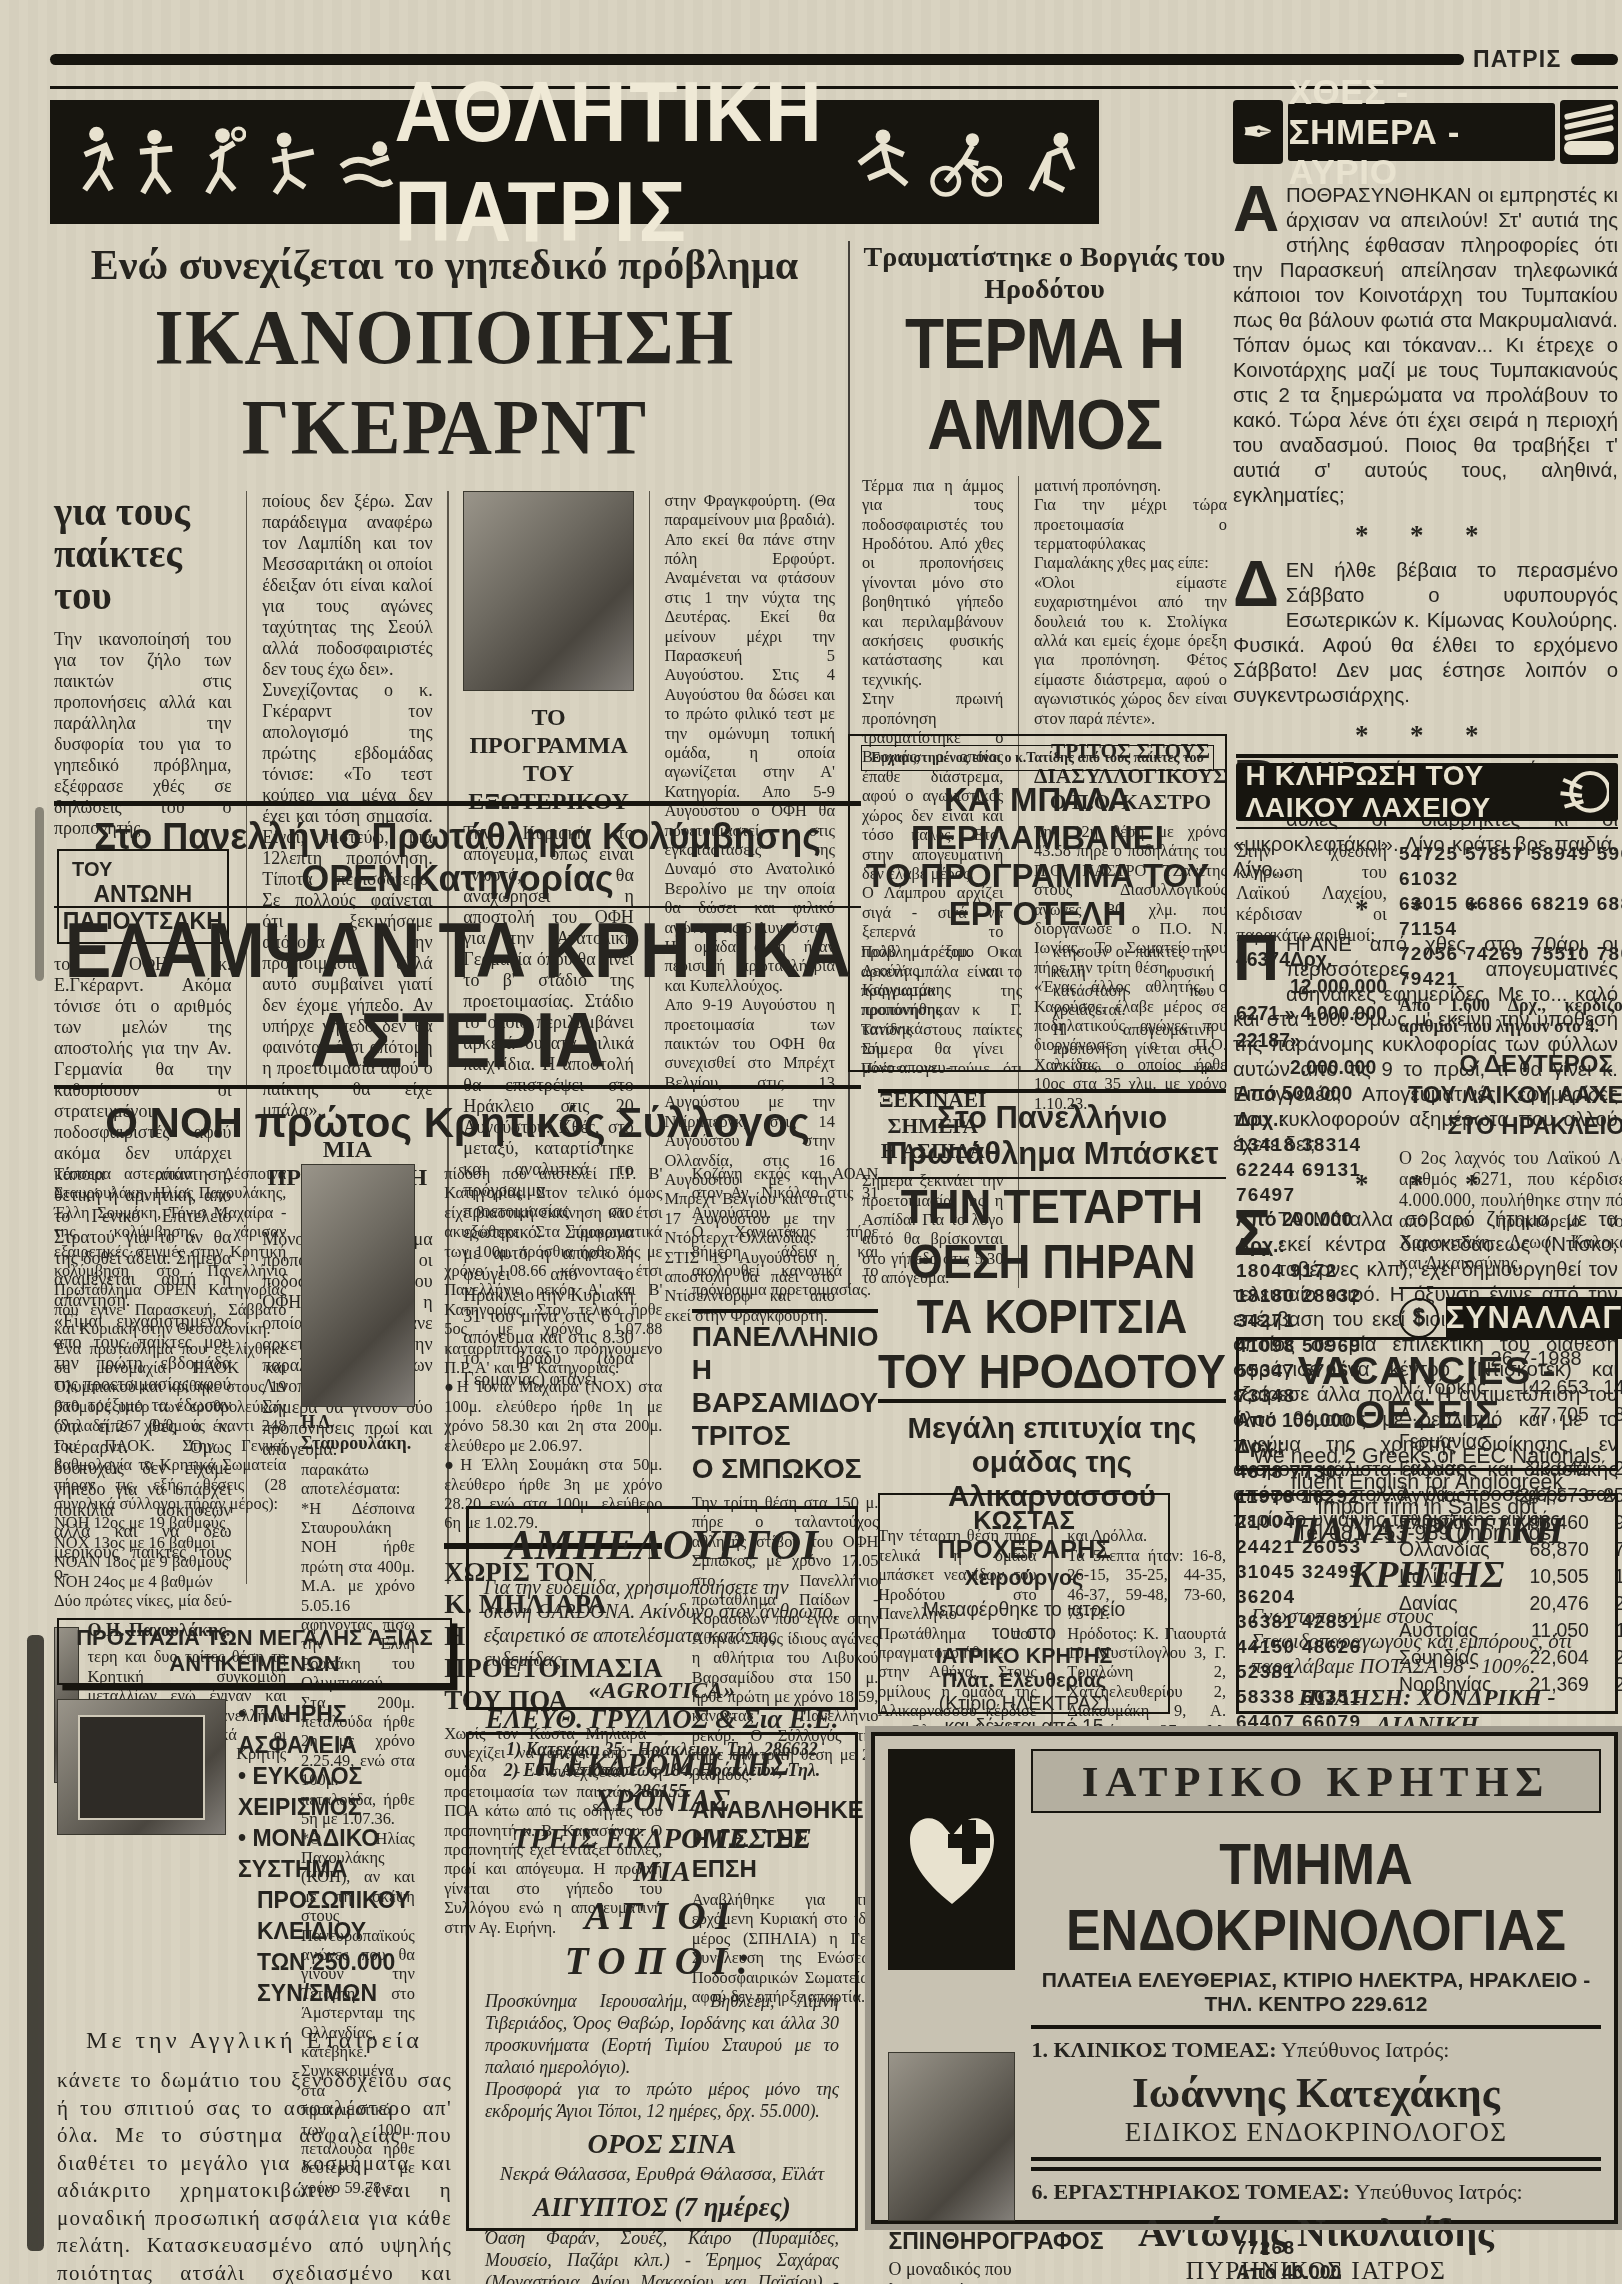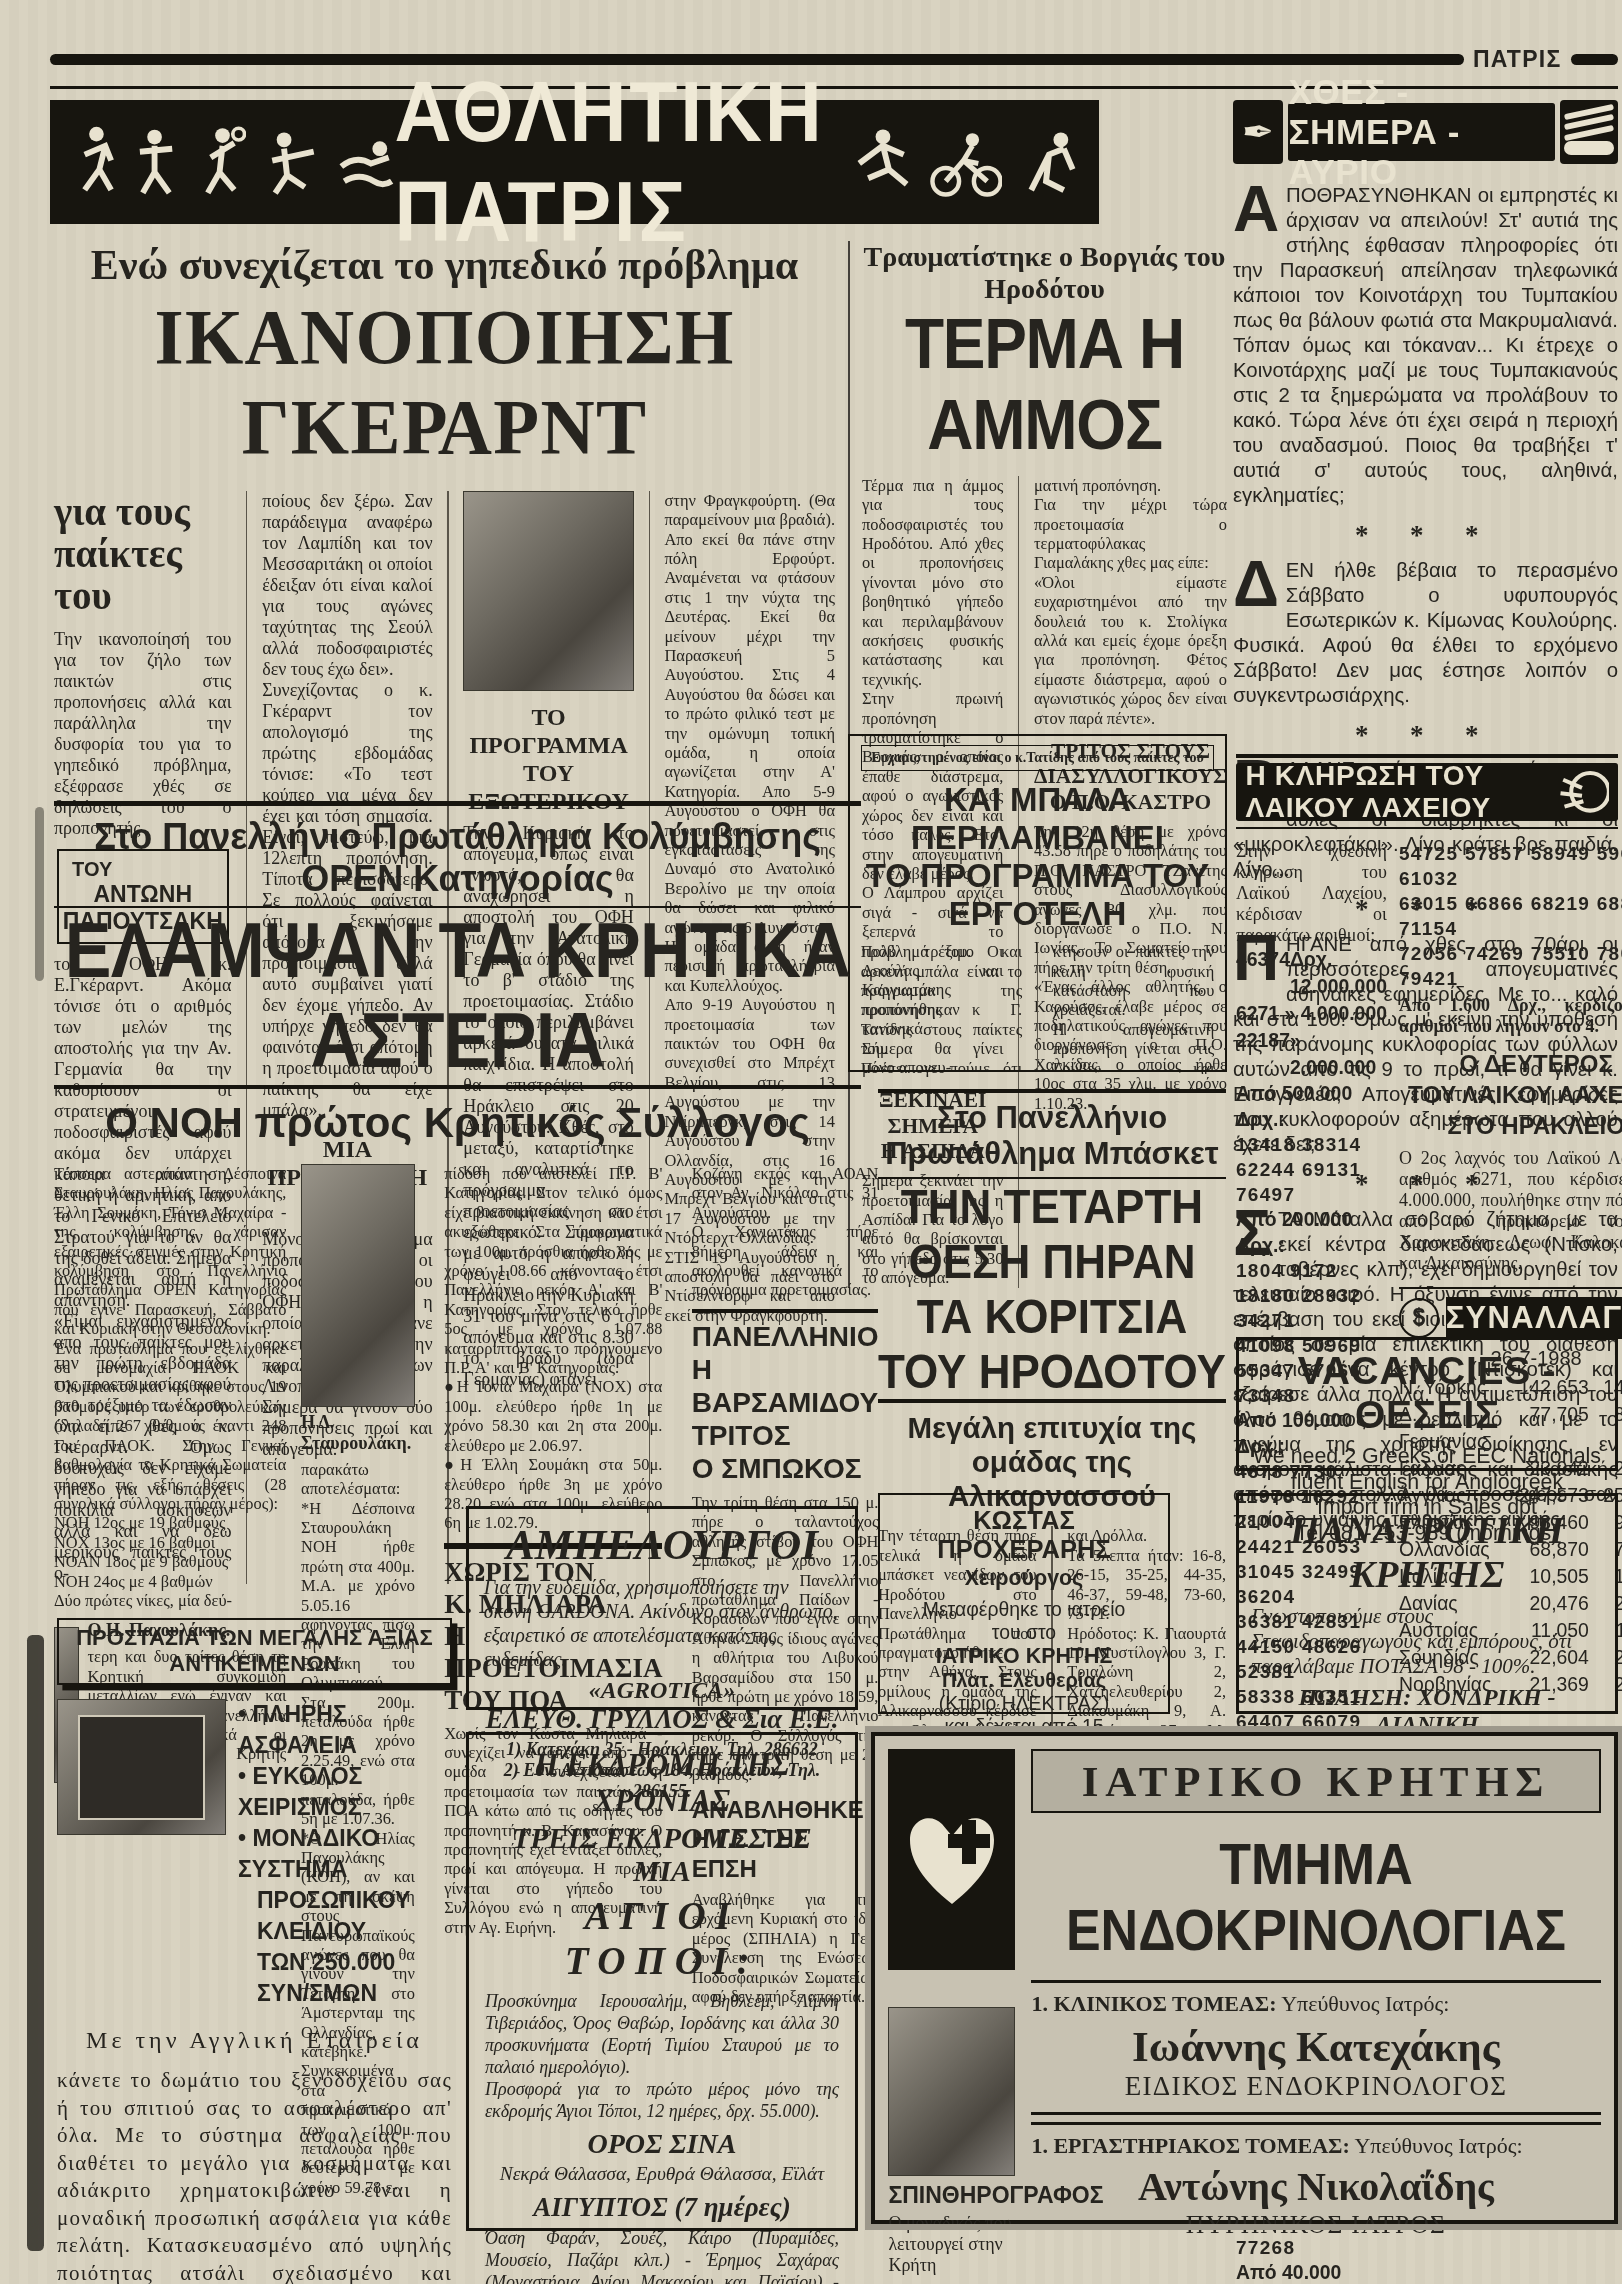--- a/index.html
+++ b/index.html
@@ -455,40 +455,41 @@
       <div style="width:127px;height:221px;background:#17150f;display:flex;align-items:center;justify-content:center;flex-shrink:0;">
         <svg width="100" height="114" viewBox="0 0 50 56">
             <path d="M25 50 C10 38 4 28 4 18 C4 8 14 4 20 10 L25 16 L30 10 C36 4 46 8 46 18 C46 28 40 38 25 50Z" fill="#e8e2cf"></path>
             <rect x="30" y="8" width="7" height="22" fill="#17150f"></rect>
             <rect x="23" y="15" width="21" height="7" fill="#17150f"></rect>
           </svg>
       </div>
       <div style="flex:1;">
         <div class="ser ctr" style="border:2.7px solid #17150f;background:#b4afa0;font-size:43px;font-weight:bold;letter-spacing:6.7px;padding:5.4px 0;">ΙΑΤΡΙΚΟ ΚΡΗΤΗΣ</div>
         <div class="san b ctr" style="font-size:52px;margin-top:24px;transform:scaleY(1.1);">ΤΜΗΜΑ ΕΝΔΟΚΡΙΝΟΛΟΓΙΑΣ</div>
+        <div class="san b ctr" style="font-size:21px;margin-top:10.7px;">ΠΛΑΤΕιΑ ΕΛΕΥΘΕΡΙΑΣ, ΚΤΙΡΙΟ ΗΛΕΚΤΡΑ, ΗΡΑΚΛΕΙΟ - ΤΗΛ. ΚΕΝΤΡΟ 229.612</div>
       </div>
     </div>
     <div style="display:flex;gap:16px;margin-top:9.4px;">
       <div style="width:127px;flex-shrink:0;">
         <div class="photo" style="height:167px;margin-top:27px;"></div>
         <div class="san b" style="font-size:23px;margin-top:6.7px;">ΣΠΙΝΘΗΡΟΓΡΑΦΟΣ</div>
         <div class="ser" style="font-size:18px;margin-top:4px;">Ο μοναδικός που λειτουργεί στην Κρήτη</div>
       </div>
       <div style="flex:1;">
         <div class="rule" style="height:3.3px;"></div>
         <div style="margin-top:8px;font-size:22px;">
           <span class="ser b">1. ΚΛΙΝΙΚΟΣ ΤΟΜΕΑΣ:</span>
           <span class="ser">Υπεύθυνος Ιατρός:</span>
         </div>
         <div class="ser b ctr" style="font-size:43px;margin-top:5.4px;">Ιωάννης Κατεχάκης</div>
         <div class="ser ctr" style="font-size:27px;letter-spacing:1.3px;">ΕΙΔΙΚΟΣ ΕΝΔΟΚΡΙΝΟΛΟΓΟΣ</div>
         <div class="rule" style="height:3.3px;margin-top:9.4px;"></div>
         <div class="rule" style="height:3.3px;margin-top:6.7px;"></div>
         <div style="margin-top:8px;font-size:22px;">
-          <span class="ser b">1. ΕΡΓΑΣΤΗΡΙΑΚΟΣ ΤΟΜΕΑΣ:</span>
+          <span class="ser b">6. ΕΡΓΑΣΤΗΡΙΑΚΟΣ ΤΟΜΕΑΣ:</span>
           <span class="ser">Υπεύθυνος Ιατρός:</span>
         </div>
         <div class="ser b ctr" style="font-size:40px;margin-top:4px;">Αντώνης Νικολαΐδης</div>
         <div class="ser ctr" style="font-size:25.5px;letter-spacing:1.3px;">ΠΥΡΗΝΙΚΟΣ ΙΑΤΡΟΣ</div>
 
       </div>
     </div>
   </div>
 
   <div class="abs thinbox ctr" style="left:466px;top:1506px;width:392px;height:204px;padding:10.7px 14.7px;box-sizing:border-box;border-width:3.3px;">

